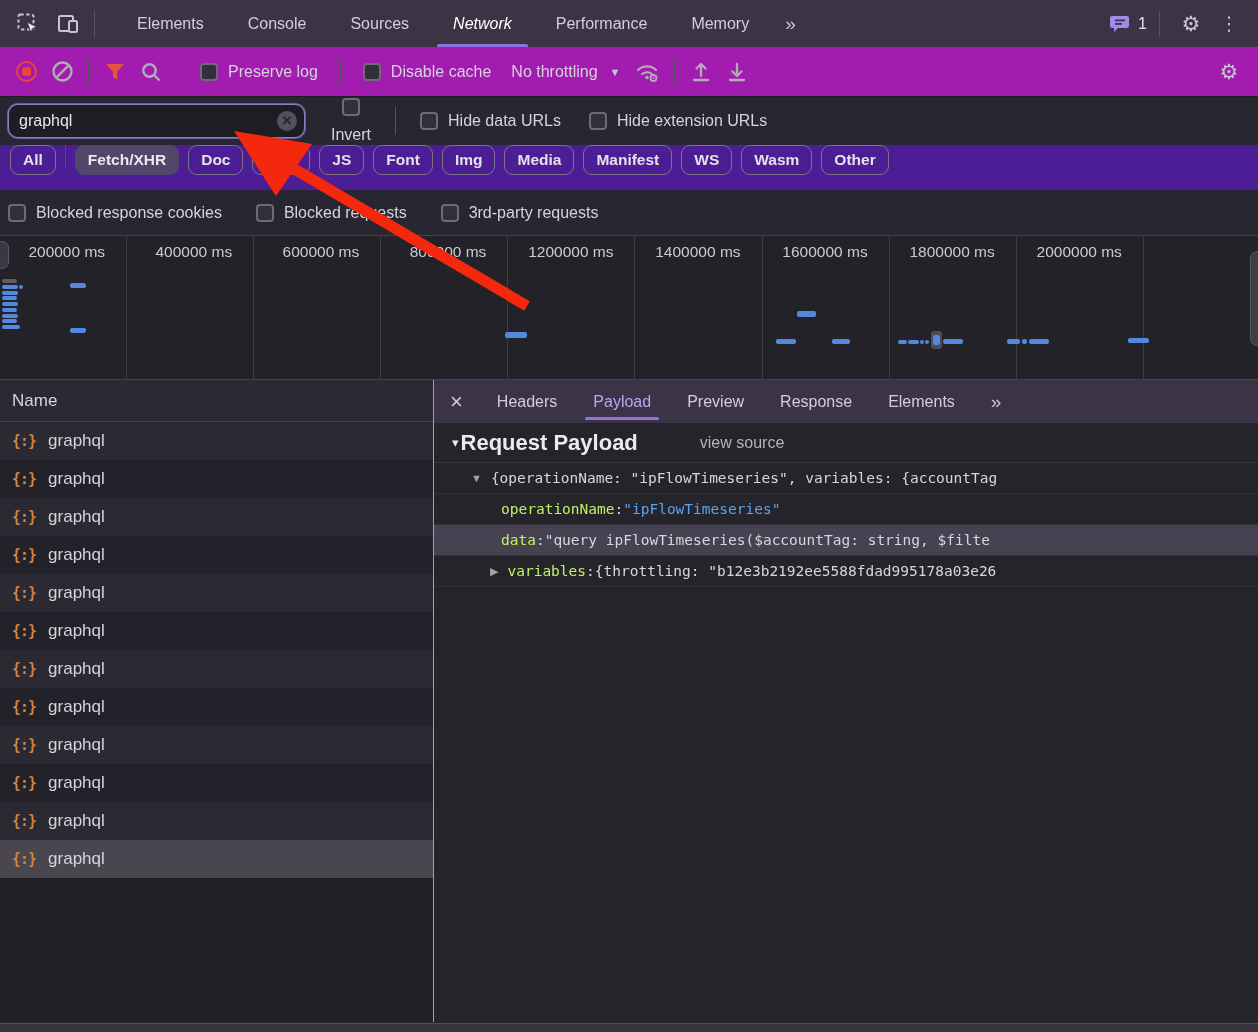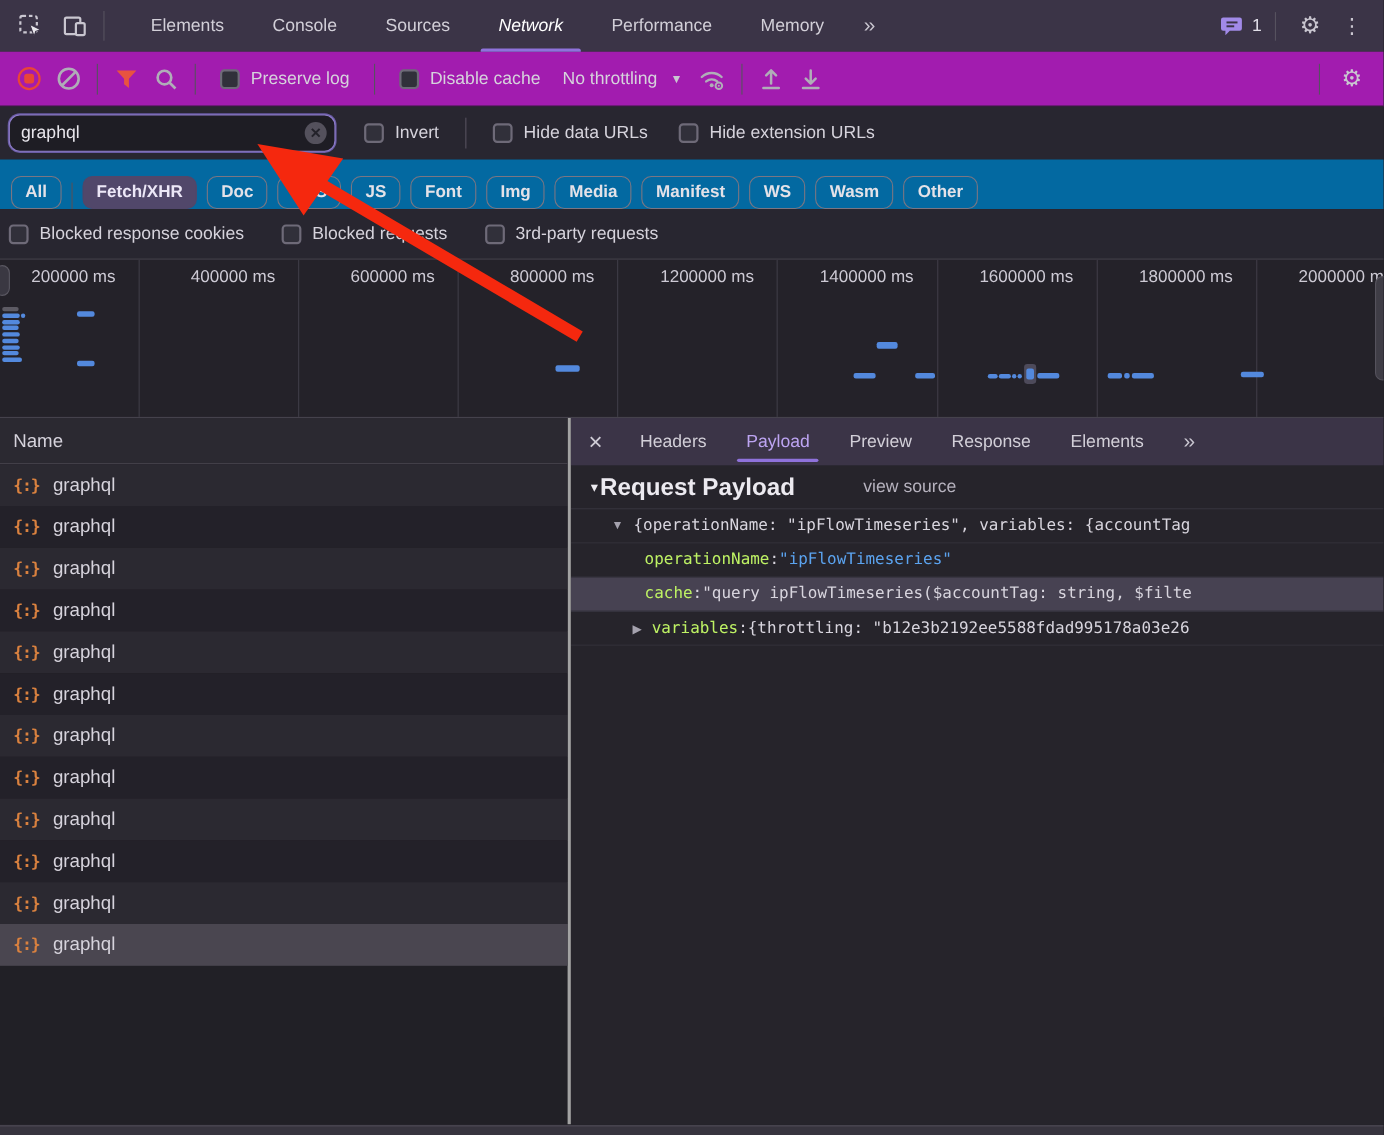--- a/index.html
+++ b/index.html
@@ -36,41 +36,41 @@
   .filter-row { height:48px; background:#282630; display:flex; align-items:center; padding:0 10px 0 8px; }
   .filter-input { position:relative; width:297px; height:34px; }
   .filter-input input {
     width:100%; height:100%; background:#1e1d24; border:1px solid #8d7cc8; box-shadow:0 0 0 1px #6a5ca5;
     border-radius:10px; color:#e8e6ec; font-size:16px; padding:0 34px 0 10px; outline:none;
     font-family:"Liberation Sans", sans-serif;
   }
   .clear-x { position:absolute; right:8px; top:7px; width:20px; height:20px; border-radius:50%; background:#54515c;
     color:#23222a; font-size:13px; line-height:20px; text-align:center; cursor:pointer; font-weight:bold; }
   
-  .chips-row { height:45px; background:#0369a1; display:flex; align-items:flex-end; gap:9px; padding:0 10px; }
+  .chips-row { height:45px; background:#4c1d95; display:flex; align-items:flex-start; gap:9px; padding:0 10px; }
   .chip { height:30px; display:flex; align-items:center; padding:0 12px; border:1.5px solid #7a7683; border-radius:9px;
     color:#e4e2e8; font-weight:600; font-size:15.5px; cursor:pointer; white-space:nowrap; }
   .chip.selected { background:#51476a; border-color:#51476a; color:#ece7f7; }
   .chip-div { width:1px; height:24px; background:#55525c; }
   
   .blocked-row { height:45px; background:#282630; display:flex; align-items:center; padding:0 10px 0 8px; gap:34px; }
   
   .overview { position:relative; height:145px; background:#242229; border-top:1px solid #45424c; border-bottom:1px solid #45424c; overflow:hidden; cursor:pointer; }
-  .ov-cols { position:absolute; inset:0; display:flex;gap:18px; }
+  .ov-cols { position:absolute; inset:0; display:flex; }
   .ov-col { width:127.1px; flex:0 0 auto; border-right:1px solid #3f3c46; color:#cdcad4; font-size:15.5px;
     text-align:right; padding:7px 21px 0 0; white-space:nowrap; overflow:hidden; }
   .bar { position:absolute; border-radius:2px; }
   .bar.blue { background:#5389dd; }
   .bar.gray { background:#5d5b64; }
   .bar.ind  { background:#4d4a5a; border-radius:3px; }
   .edge-pill-l { position:absolute; left:-5px; top:5px; width:14px; height:28px; background:#3a3842; border:1px solid #5a5862; border-radius:7px; }
   .edge-pill-r { position:absolute; right:-7px; top:15px; width:15px; height:95px; background:#3f3d46; border:1px solid #55525c; border-radius:7px; }
   
   .main { display:flex; height:642px; }
-  .left-pane { width:519px; flex:0 0 auto; border-right:3px solid #a3a3a3; background:#212026; display:flex; flex-direction:column; }
+  .left-pane { width:434px; flex:0 0 auto; border-right:1px solid #a3a3a3; background:#212026; display:flex; flex-direction:column; }
   .name-header { height:42px; background:#2b2931; border-bottom:1px solid #45424c; display:flex; align-items:center;
     padding-left:12px; font-size:17px; color:#d6d3dc; }
   .req-row { height:38px; display:flex; align-items:center; padding-left:12px; gap:12px; font-size:17px; color:#d6d3dc; cursor:pointer; }
   .req-row.odd { background:#2b2931; }
   .req-row.even { background:#232129; }
   .req-row.selected { background:#4a4650; }
   .xhr-ico { font-family:"DejaVu Sans Mono", monospace; color:#d9813f; font-size:15px; font-weight:bold; letter-spacing:-1px; }
   .right-pane { flex:1; display:flex; flex-direction:column; overflow:hidden; background:#26242b; }
   .detail-tabs { height:43px; background:#3b3447; display:flex; align-items:stretch; flex:0 0 auto; }
   .dtab { position:relative; display:flex; align-items:center; padding:0 18px; color:#d2cfd8; cursor:pointer; white-space:nowrap; }
@@ -202,21 +202,21 @@
     <div class="spacer"></div>
     <div class="vdiv" style="height:28px; margin:0 10px;"></div>
     <div class="glyph-btn">⚙</div>
   </div>
 
   <div class="filter-row">
     <div class="filter-input">
       <input type="text" value="graphql" style="">
       <span class="clear-x">✕</span>
     </div>
-    <div class="check-item" style="margin-left:26px;">
+    <div class="check-item" style="margin-left:26px;flex-direction:column;">
       <span class="cb"></span>
       <span>Invert</span>
     </div>
     <div class="vdiv" style="height:28px; margin:0 10px;"></div>
     <div class="check-item">
       <span class="cb"></span>
       <span>Hide data URLs</span>
     </div>
     <div class="check-item">
       <span class="cb"></span>
@@ -376,21 +376,21 @@
             <div class="pl-row" style="padding-left: 37px;">
               <span class="tri">▼</span>
               <span class="seg plain">{operationName: "ipFlowTimeseries", variables: {accountTag</span>
             </div>
             <div class="pl-row" style="padding-left: 67px;">
               <span class="seg key">operationName</span>
               <span class="seg plain">: </span>
               <span class="seg str">"ipFlowTimeseries"</span>
             </div>
             <div class="pl-row hl" style="padding-left: 67px;">
-              <span class="seg key">cache</span>
+              <span class="seg key">data</span>
               <span class="seg plain">: </span>
               <span class="seg plain">"query ipFlowTimeseries($accountTag: string, $filte</span>
             </div>
             <div class="pl-row" style="padding-left: 56px;">
               <span class="tri">▶</span>
               <span class="seg key">variables</span>
               <span class="seg plain">: </span>
               <span class="seg plain">{throttling: "b12e3b2192ee5588fdad995178a03e26</span>
             </div>
           </div>

